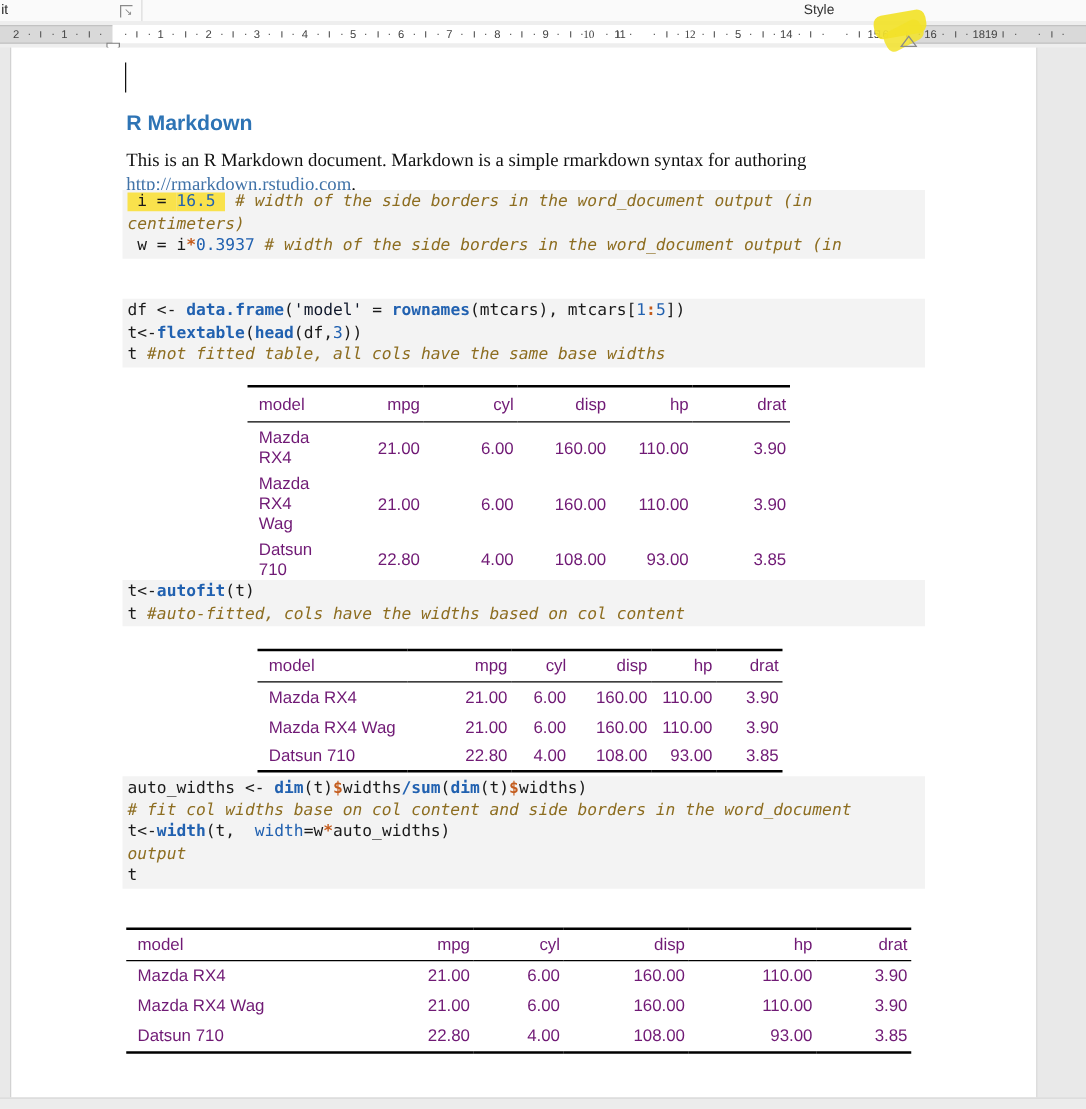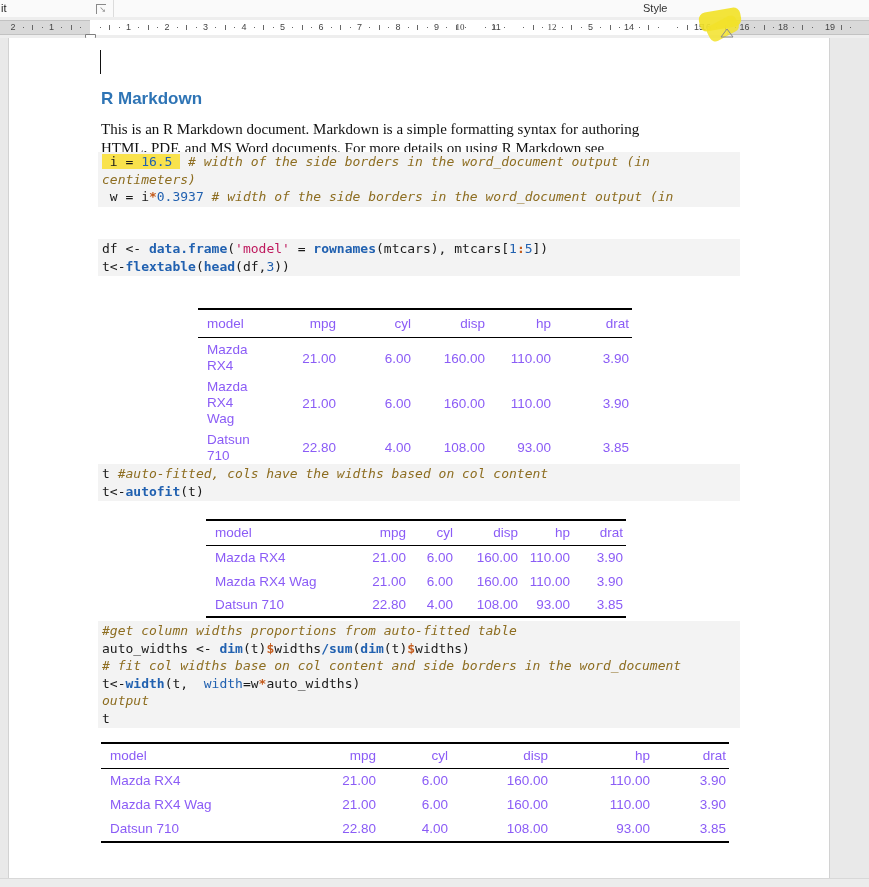--- a/index.html
+++ b/index.html
@@ -48,28 +48,28 @@
   .doc-link { color:#4173a8; cursor:pointer; }
 
   
   .code-block { position:absolute; left:89px; width:642px; background:#f3f3f3;
                 font-family:"DejaVu Sans Mono", monospace; font-size:13px; padding:1px 0 1px 4px; }
   .code-line { line-height:17.5px; white-space:pre; color:#1a1a1a; }
   .tok-pl  { color:#1a1a1a; }
   .tok-fn  { color:#2161b0; font-weight:bold; }
   .tok-num { color:#2161b0; }
   .tok-arg { color:#2161b0; }
-  .tok-str { color:#be185d; }
+  .tok-str { color:#0f172a; }
   .tok-com { color:#8d6d20; font-style:italic; }
   .tok-op  { color:#c45c1d; font-weight:bold; }
   .hl { background:#f9e24c; }
 
   
   table.flex { border-collapse:collapse; table-layout:fixed; position:absolute;
-               font-size:13.5px; color:#8b5cf6; }
+               font-size:13.5px; color:#701a75; }
   table.flex th, table.flex td { font-weight:normal; padding:0 3px; vertical-align:middle; overflow:hidden; }
   table.flex th:first-child, table.flex td:first-child { text-align:left; padding-left:9px; }
   table.flex th:not(:first-child), table.flex td:not(:first-child) { text-align:right; }
   table.flex thead tr { border-top:2px solid #000; border-bottom:1px solid #000; }
   table.flex tbody tr:last-child { border-bottom:2px solid #000; }
   #table1 { left:189px; top:270px; width:434px; }
   #table1 thead tr { height:28px; }
   #table1 tbody tr { height:42px; }
   #table1 td:first-child { line-height:16px; }
   #table2 { left:197px; top:481px; width:420px; }
@@ -97,30 +97,30 @@
       <span class="tick-num" style="left: 51.5px;">1</span>
       <span class="tick-num" style="left: 128.5px;">1</span>
       <span class="tick-num" style="left: 167px;">2</span>
       <span class="tick-num" style="left: 205.5px;">3</span>
       <span class="tick-num" style="left: 244px;">4</span>
       <span class="tick-num" style="left: 282.5px;">5</span>
       <span class="tick-num" style="left: 321px;">6</span>
       <span class="tick-num" style="left: 359.5px;">7</span>
       <span class="tick-num" style="left: 398px;">8</span>
       <span class="tick-num" style="left: 436.5px;">9</span>
-      <span class="tick-num" style="left: 460px; font-family: Liberation Serif, serif;">10</span>
+      <span class="tick-num" style="left: 471px; font-family: Liberation Serif, serif;">10</span>
       <span class="tick-num" style="left: 496px;">11</span>
       <span class="tick-num" style="left: 552px; font-family: Liberation Serif, serif;">12</span>
       <span class="tick-num" style="left: 590.5px;">5</span>
       <span class="tick-num" style="left: 629px;">14</span>
       <span class="tick-num" style="left: 699px;">15</span>
       <span class="tick-num" style="left: 706px;">16</span>
       <span class="tick-num" style="left: 744.5px;">16</span>
       <span class="tick-num" style="left: 783px;">18</span>
-      <span class="tick-num" style="left: 830px;">19</span>
+      <span class="tick-num" style="left: 793px;">19</span>
       <span class="tick-dot" style="left: 22.625px;"></span>
       <span class="tick-bar" style="left: 32.25px;"></span>
       <span class="tick-dot" style="left: 41.875px;"></span>
       <span class="tick-dot" style="left: 61.125px;"></span>
       <span class="tick-bar" style="left: 70.75px;"></span>
       <span class="tick-dot" style="left: 80.375px;"></span>
       <span class="tick-dot" style="left: 99.625px;"></span>
       <span class="tick-bar" style="left: 109.25px;"></span>
       <span class="tick-dot" style="left: 118.875px;"></span>
       <span class="tick-dot" style="left: 138.125px;"></span>
@@ -192,33 +192,33 @@
 <svg class="margin-marker-right" width="14" height="11" viewBox="0 0 14 11">
   <polygon points="1,10 7,2 13,10" fill="none" stroke="#8a8a8a"></polygon>
 </svg>
 
 <div class="page">
   <div class="caret"></div>
 
   <h1 class="doc-title" style="top:51px">R Markdown</h1>
 
   <div class="body-par" style="top:82px">
-    <div class="pline">This is an R Markdown document. Markdown is a simple formatting syntax for authoring</div>
-    <div class="pline">HTML, PDF, and MS Word documents. For more details on using R Markdown see</div>
+    <div class="pline">This is an R Markdown document. Markdown is a simple rmarkdown syntax for authoring</div>
     <div class="pline"><span class="doc-link">http://rmarkdown.rstudio.com</span><span>.</span></div>
   </div>
 
   <div class="code-block" style="top:114px">
       <div class="code-line"><span class="tok-pl hl"> i = </span><span class="tok-num hl">16.5</span><span class="tok-pl hl"> </span><span class="tok-pl"> </span><span class="tok-com"># width of the side borders in the word_document output (in</span></div>
       <div class="code-line"><span class="tok-com">centimeters)</span></div>
       <div class="code-line"><span class="tok-pl"> w = i</span><span class="tok-op">*</span><span class="tok-num">0.3937</span><span class="tok-pl"> </span><span class="tok-com"># width of the side borders in the word_document output (in</span></div>
     </div>
   <div class="code-block" style="top:201px">
       <div class="code-line"><span class="tok-pl">df &lt;- </span><span class="tok-fn">data.frame</span><span class="tok-pl">(</span><span class="tok-str">'model'</span><span class="tok-pl"> = </span><span class="tok-fn">rownames</span><span class="tok-pl">(mtcars), mtcars[</span><span class="tok-num">1</span><span class="tok-op">:</span><span class="tok-num">5</span><span class="tok-pl">])</span></div>
       <div class="code-line"><span class="tok-pl">t&lt;-</span><span class="tok-fn">flextable</span><span class="tok-pl">(</span><span class="tok-fn">head</span><span class="tok-pl">(df,</span><span class="tok-num">3</span><span class="tok-pl">))</span></div>
+      <div class="code-line"><span class="tok-pl">t </span><span class="tok-com">#not fitted table, all cols have the same base widths</span></div>
     </div>
 
   <table class="flex" id="table1">
       <colgroup>
         <col style="width: 66px;">
         <col style="width: 75px;">
         <col style="width: 75px;">
         <col style="width: 74px;">
         <col style="width: 66px;">
         <col style="width: 78px;">
@@ -255,22 +255,22 @@
           <td>22.80</td>
           <td>4.00</td>
           <td>108.00</td>
           <td>93.00</td>
           <td>3.85</td>
         </tr>
       </tbody>
     </table>
 
   <div class="code-block" style="top:426px">
+      <div class="code-line"><span class="tok-pl">t&lt;-</span><span class="tok-fn">autofit</span><span class="tok-pl">(t)</span></div>
       <div class="code-line"><span class="tok-pl">t </span><span class="tok-com">#auto-fitted, cols have the widths based on col content</span></div>
-      <div class="code-line"><span class="tok-pl">t&lt;-</span><span class="tok-fn">autofit</span><span class="tok-pl">(t)</span></div>
     </div>
 
   <table class="flex" id="table2">
       <colgroup>
         <col style="width: 120px;">
         <col style="width: 83px;">
         <col style="width: 47px;">
         <col style="width: 65px;">
         <col style="width: 52px;">
         <col style="width: 53px;">
@@ -307,21 +307,20 @@
           <td>22.80</td>
           <td>4.00</td>
           <td>108.00</td>
           <td>93.00</td>
           <td>3.85</td>
         </tr>
       </tbody>
     </table>
 
   <div class="code-block" style="top:583px">
-      <div class="code-line"><span class="tok-com">#get column widths proportions from auto-fitted table</span></div>
       <div class="code-line"><span class="tok-pl">auto_widths &lt;- </span><span class="tok-fn">dim</span><span class="tok-pl">(t)</span><span class="tok-op">$</span><span class="tok-pl">widths</span><span class="tok-fn">/</span><span class="tok-fn">sum</span><span class="tok-pl">(</span><span class="tok-fn">dim</span><span class="tok-pl">(t)</span><span class="tok-op">$</span><span class="tok-pl">widths)</span></div>
       <div class="code-line"><span class="tok-com"># fit col widths base on col content and side borders in the word_document</span></div>
       <div class="code-line"><span class="tok-pl">t&lt;-</span><span class="tok-fn">width</span><span class="tok-pl">(t,  </span><span class="tok-arg">width</span><span class="tok-pl">=w</span><span class="tok-op">*</span><span class="tok-pl">auto_widths)</span></div>
       <div class="code-line"><span class="tok-com">output</span></div>
       <div class="code-line"><span class="tok-pl">t</span></div>
     </div>
 
   <table class="flex" id="table3">
       <colgroup>
         <col style="width: 195px;">

